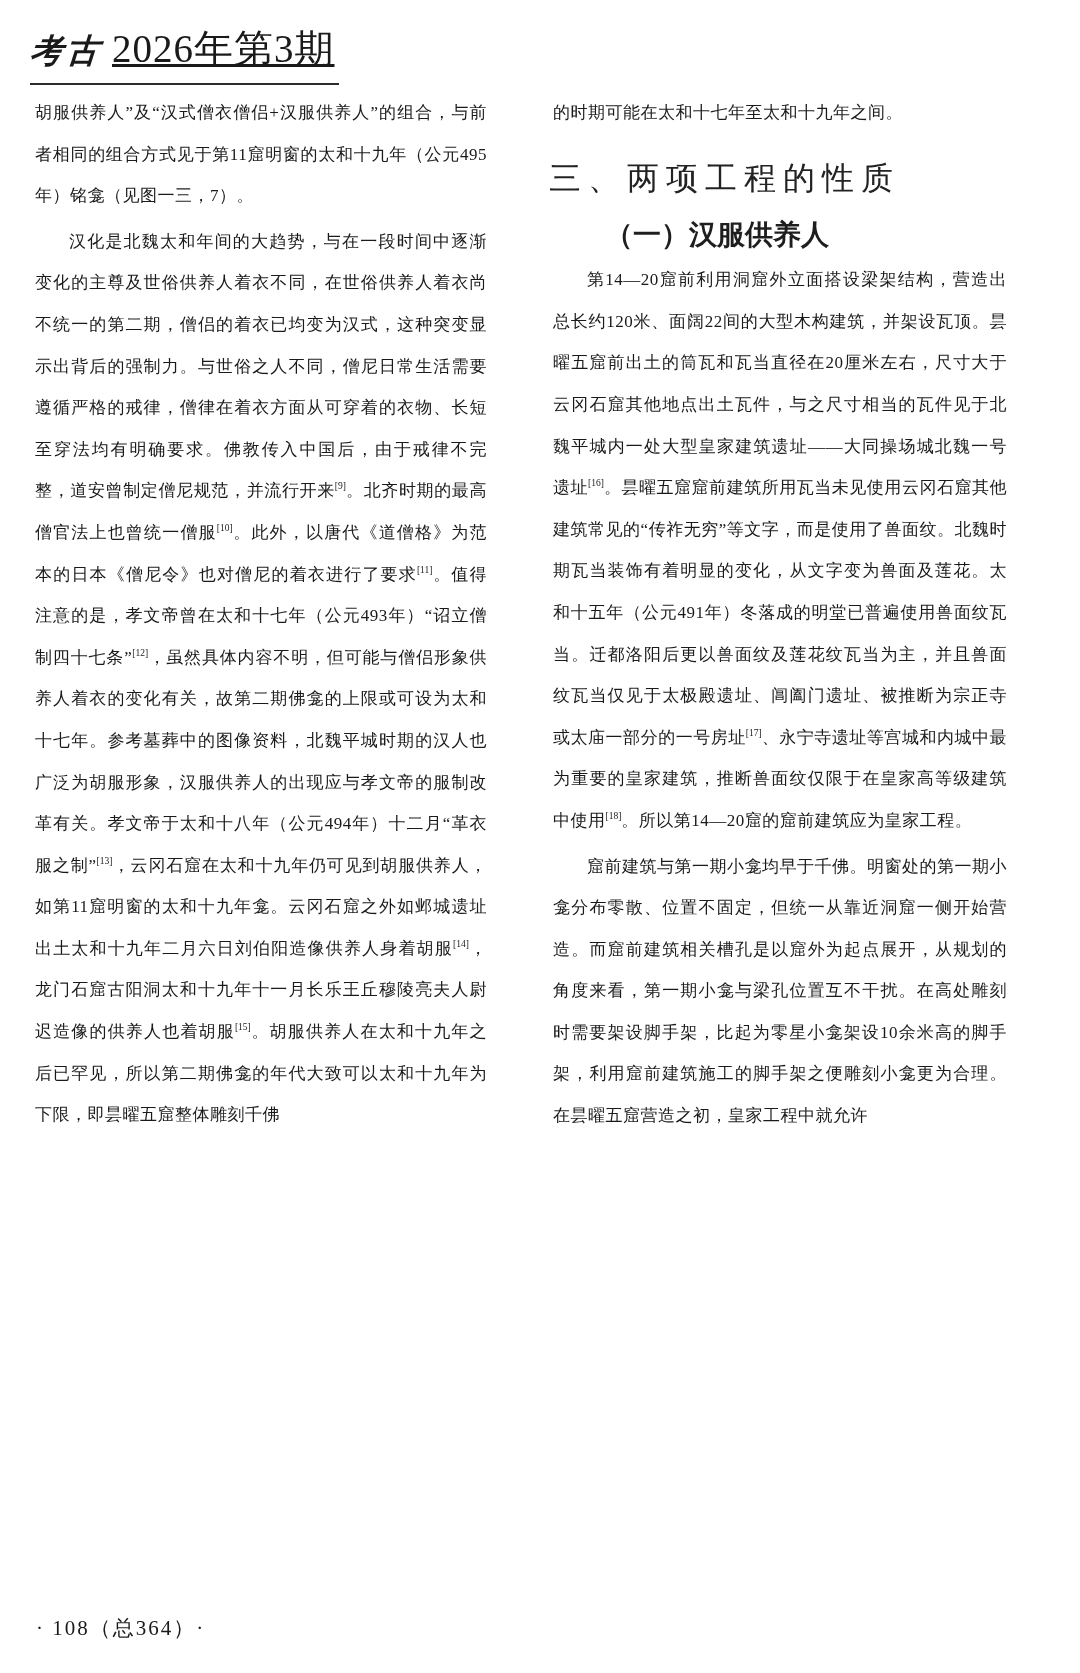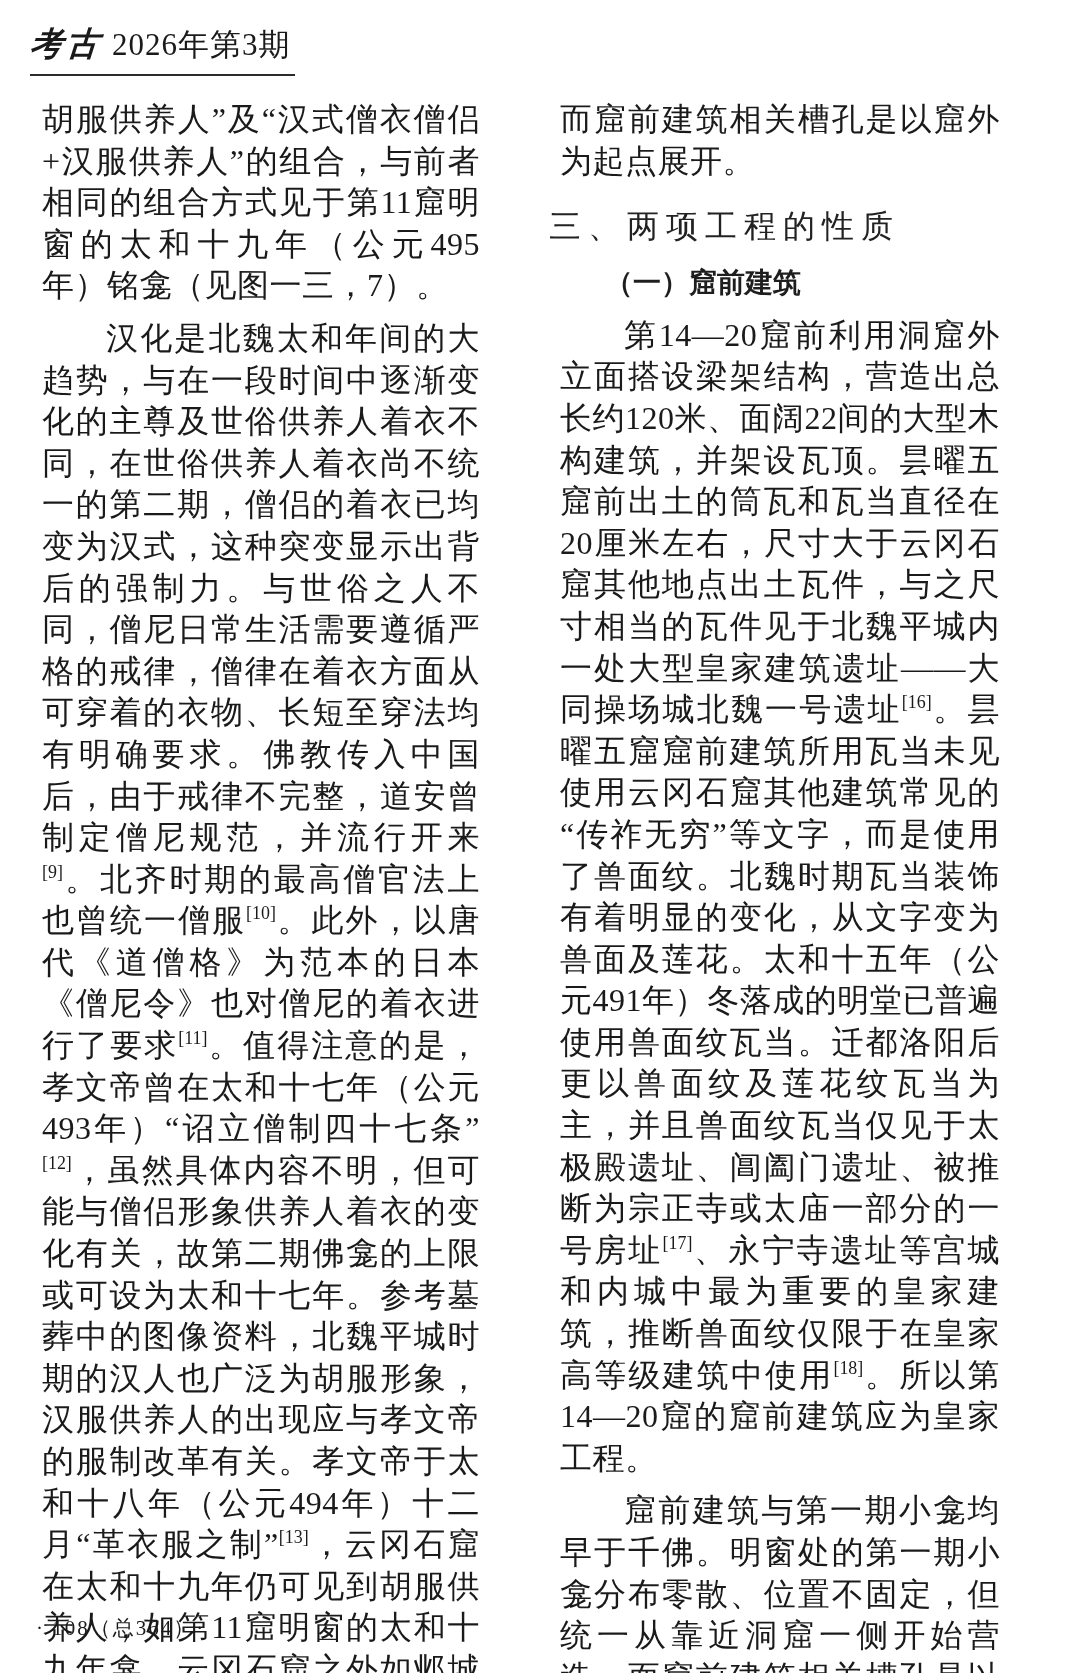--- a/index.html
+++ b/index.html
@@ -22,33 +22,33 @@
   }
   .journal-logo {
     font-size: 33px;
     font-weight: bold;
     font-style: italic;
     letter-spacing: 3px;
     display: inline-block;
     transform: skewX(-4deg);
     margin-right: 10px;
   }
-  .issue-label { font-size: 31px; letter-spacing: 1px; }
+  .issue-label { font-size: 39px; letter-spacing: 1px; text-decoration: underline; }
 
   .column {
     position: absolute; top: 88px;
     text-align: justify;
     text-justify: inter-character;
   }
   .col-left  { left: 31px;  width: 460px; }
   .col-right { left: 549px; width: 462px; }
 
   p.body-text {
-    margin: 11px;
-    font-size: 32px;
+    margin: 4px;
+    font-size: 17px;
     line-height: 41.6px;
     letter-spacing: 0.5px;
   }
   p.indent { text-indent: 2em; }
 
   sup {
     font-size: 0.56em;
     line-height: 0;
     vertical-align: super;
     letter-spacing: 0;
@@ -86,22 +86,22 @@
   <div class="header">
     <span class="journal-logo">考古</span><span class="issue-label">2026年第3期</span>
   </div>
 
   <div class="column col-left">
     <p class="body-text">胡服供养人”及“汉式僧衣僧侣+汉服供养人”的组合，与前者相同的组合方式见于第11窟明窗的太和十九年（公元495年）铭龛（见图一三，7）。</p>
     <p class="body-text indent">汉化是北魏太和年间的大趋势，与在一段时间中逐渐变化的主尊及世俗供养人着衣不同，在世俗供养人着衣尚不统一的第二期，僧侣的着衣已均变为汉式，这种突变显示出背后的强制力。与世俗之人不同，僧尼日常生活需要遵循严格的戒律，僧律在着衣方面从可穿着的衣物、长短至穿法均有明确要求。佛教传入中国后，由于戒律不完整，道安曾制定僧尼规范，并流行开来<sup>[9]</sup>。北齐时期的最高僧官法上也曾统一僧服<sup>[10]</sup>。此外，以唐代《道僧格》为范本的日本《僧尼令》也对僧尼的着衣进行了要求<sup>[11]</sup>。值得注意的是，孝文帝曾在太和十七年（公元493年）“诏立僧制四十七条”<sup>[12]</sup>，虽然具体内容不明，但可能与僧侣形象供养人着衣的变化有关，故第二期佛龛的上限或可设为太和十七年。参考墓葬中的图像资料，北魏平城时期的汉人也广泛为胡服形象，汉服供养人的出现应与孝文帝的服制改革有关。孝文帝于太和十八年（公元494年）十二月“革衣服之制”<sup>[13]</sup>，云冈石窟在太和十九年仍可见到胡服供养人，如第11窟明窗的太和十九年龛。云冈石窟之外如邺城遗址出土太和十九年二月六日刘伯阳造像供养人身着胡服<sup>[14]</sup>，龙门石窟古阳洞太和十九年十一月长乐王丘穆陵亮夫人尉迟造像的供养人也着胡服<sup>[15]</sup>。胡服供养人在太和十九年之后已罕见，所以第二期佛龛的年代大致可以太和十九年为下限，即昙曜五窟整体雕刻千佛</p>
   </div>
 
   <div class="column col-right">
-    <p class="body-text">而窟前建筑相关槽孔是以窟外为起点展开。</p>
+    <p class="body-text">的时期可能在太和十七年至太和十九年之间。</p>
     <h2 class="section-heading">三、两项工程的性质</h2>
-    <h3 class="subsection-heading">（一）窟前建筑</h3>
+    <h3 class="subsection-heading">（一）汉服供养人</h3>
     <p class="body-text indent">第14—20窟前利用洞窟外立面搭设梁架结构，营造出总长约120米、面阔22间的大型木构建筑，并架设瓦顶。昙曜五窟前出土的筒瓦和瓦当直径在20厘米左右，尺寸大于云冈石窟其他地点出土瓦件，与之尺寸相当的瓦件见于北魏平城内一处大型皇家建筑遗址——大同操场城北魏一号遗址<sup>[16]</sup>。昙曜五窟窟前建筑所用瓦当未见使用云冈石窟其他建筑常见的“传祚无穷”等文字，而是使用了兽面纹。北魏时期瓦当装饰有着明显的变化，从文字变为兽面及莲花。太和十五年（公元491年）冬落成的明堂已普遍使用兽面纹瓦当。迁都洛阳后更以兽面纹及莲花纹瓦当为主，并且兽面纹瓦当仅见于太极殿遗址、阊阖门遗址、被推断为宗正寺或太庙一部分的一号房址<sup>[17]</sup>、永宁寺遗址等宫城和内城中最为重要的皇家建筑，推断兽面纹仅限于在皇家高等级建筑中使用<sup>[18]</sup>。所以第14—20窟的窟前建筑应为皇家工程。</p>
     <p class="body-text indent">窟前建筑与第一期小龛均早于千佛。明窗处的第一期小龛分布零散、位置不固定，但统一从靠近洞窟一侧开始营造。而窟前建筑相关槽孔是以窟外为起点展开，从规划的角度来看，第一期小龛与梁孔位置互不干扰。在高处雕刻时需要架设脚手架，比起为零星小龛架设10余米高的脚手架，利用窟前建筑施工的脚手架之便雕刻小龛更为合理。在昙曜五窟营造之初，皇家工程中就允许</p>
   </div>
 
   <div class="footer">· 108（总364）·</div>
 
 </div>
 
 </body></html>

